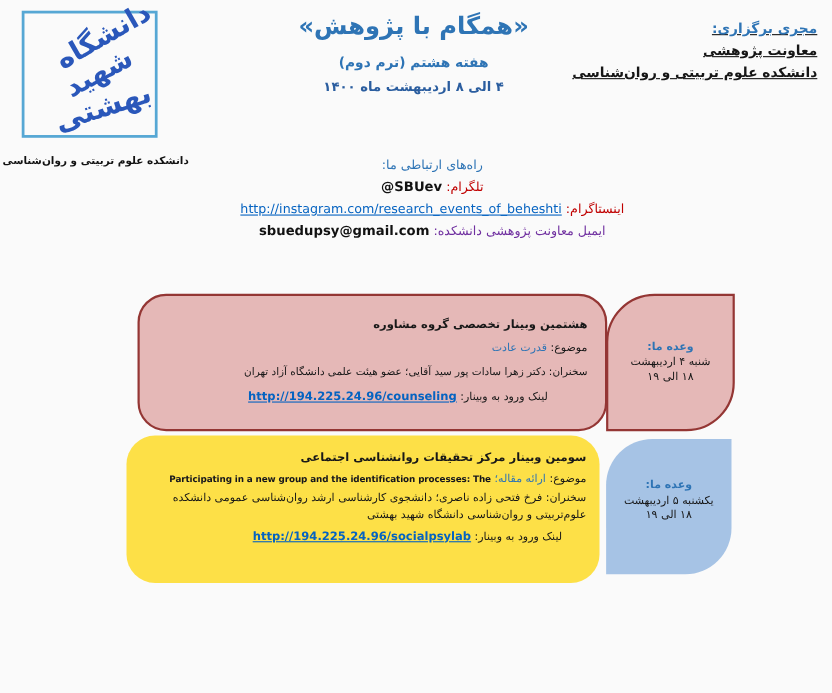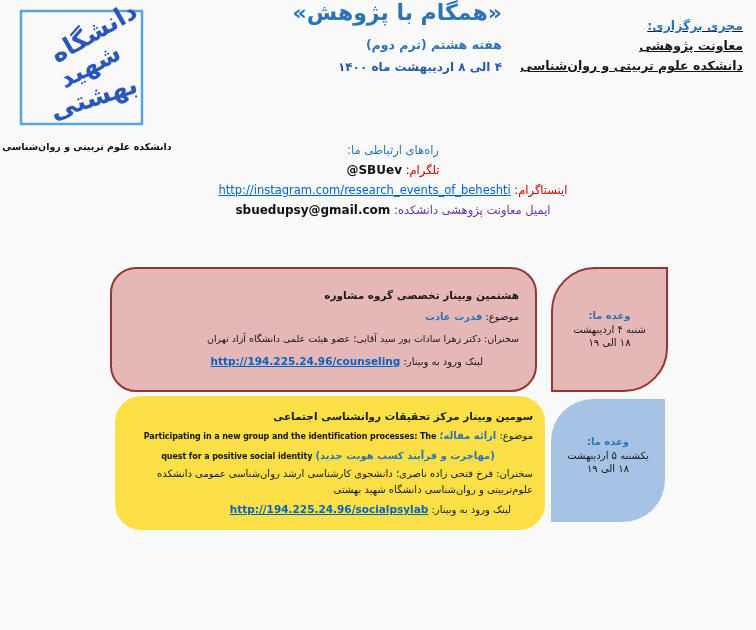--- a/index.html
+++ b/index.html
@@ -13,21 +13,21 @@
   .canvas{position:absolute;left:0;top:0;width:756px;height:630px;}
 
   
   .logo-svg{position:absolute;left:16px;top:4px;width:134px;height:130px;}
   .logo-caption{
     position:absolute;left:0;top:141px;width:174px;
     text-align:center;font-weight:bold;font-size:9.5px;letter-spacing:-0.2px;color:#111;
   }
 
   
-  .header-center{position:absolute;left:250px;top:0;width:252px;}
+  .header-center{position:absolute;left:250px;top:12px;width:252px;text-align:center;}
   .title{font-size:22px;font-weight:bold;color:#2e74b5;}
   .subtitle{margin-top:12px;font-size:12.5px;font-weight:bold;color:#2e74b5;}
   .daterange{margin-top:8px;font-size:12px;font-weight:bold;color:#2a5d9f;}
 
   
   .organizer{
     position:absolute;right:13px;top:16px;text-align:right;
     font-weight:bold;font-size:12.5px;line-height:20px;color:#161616;text-decoration:underline;
   }
   .org-label{color:#2e74b5;}
@@ -36,31 +36,31 @@
   .contact{position:absolute;left:188px;top:140px;width:410px;text-align:center;font-size:11.5px;line-height:20px;}
   .c-head{color:#2e74b5;}
   .red{color:#c00000;}
   .purple{color:#7030a0;}
   .bold-black{font-weight:bold;color:#111;font-size:12px;}
   a.link{color:#0563c1;text-decoration:underline;font-size:11.5px;cursor:pointer;}
 
   
   .main-box{box-sizing:border-box;position:absolute;text-align:right;overflow:hidden;}
   .pink-main{
-    left:110px;top:267px;width:427px;height:125px;
+    left:125px;top:267px;width:427px;height:125px;
     background:#e5b8b7;border:2px solid #943634;border-radius:26px;
     padding:15px 16px 0 16px;font-size:10px;line-height:22px;
   }
   .blue-main{
     left:115px;top:396px;width:430px;height:134px;
     background:#fde047;border-radius:26px;
     padding:11px 12px 0 8px;font-size:10px;line-height:19px;
   }
   .ev-title{font-weight:bold;font-size:10.5px;color:#181818;}
-  .topic-blue{color:#2e74b5;font-weight:bold;}
+  .topic-blue{color:#2e74b5;font-weight:normal;}
   .en{font-weight:bold;font-size:8px;letter-spacing:-0.1px;color:#14151c;}
   .nowrap{white-space:nowrap;}
   .center-line{text-align:center;}
   .pink-main .speaker{font-size:9.5px;}
   .speaker2{font-size:10px;line-height:16px;padding-left:4px;}
   .pink-link{padding-right:36px;}
   .blue-link{padding-right:22px;margin-top:2px;}
   a.url{color:#0563c1;font-weight:bold;text-decoration:underline;font-size:10.5px;cursor:pointer;}
 
   .side-box{box-sizing:border-box;position:absolute;text-align:center;}
@@ -140,24 +140,20 @@
     <div class="side-time" dir="rtl">۱۸ الی ۱۹</div>
   </div>
 
   <div class="main-box blue-main" dir="rtl">
     <div class="ev-title">سومین وبینار مرکز تحقیقات روانشناسی اجتماعی</div>
     <div class="ev-line nowrap">
       <span>موضوع:</span>
       <span class="topic-blue">ارائه مقاله؛</span>
       <span class="en" dir="ltr">Participating in a new group and the identification processes: The</span>
     </div>
-    <div class="ev-line center-line nowrap">
-      <span class="topic-blue">(مهاجرت و فرآیند کسب هویت جدید)</span>
-      <span class="en" dir="ltr">quest for a positive social identity</span>
-    </div>
     <div class="ev-line speaker2">سخنران: فرخ فتحی زاده ناصری؛ دانشجوی کارشناسی ارشد روان‌شناسی عمومی دانشکده علوم‌تربیتی و روان‌شناسی دانشگاه شهید بهشتی</div>
     <div class="ev-line blue-link">
       <span>لینک ورود به وبینار:</span>
       <a class="url" dir="ltr">http://194.225.24.96/socialpsylab</a>
     </div>
   </div>
 
   <div class="side-box blue-side">
     <div class="side-label" dir="rtl">وعده ما:</div>
     <div class="side-day" dir="rtl">یکشنبه ۵ اردیبهشت</div>

